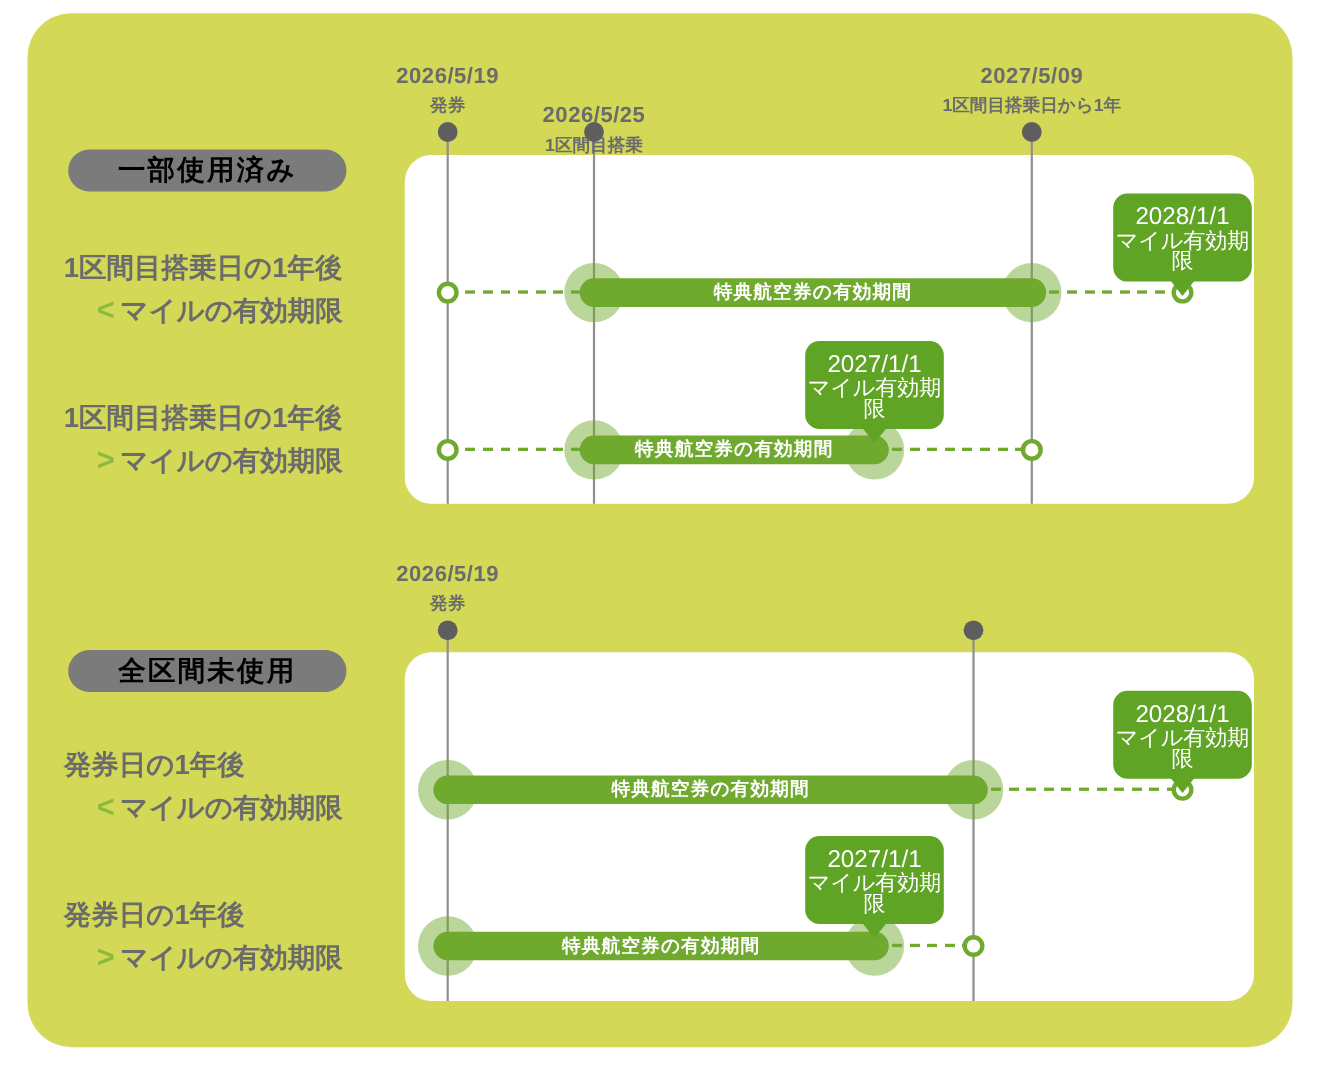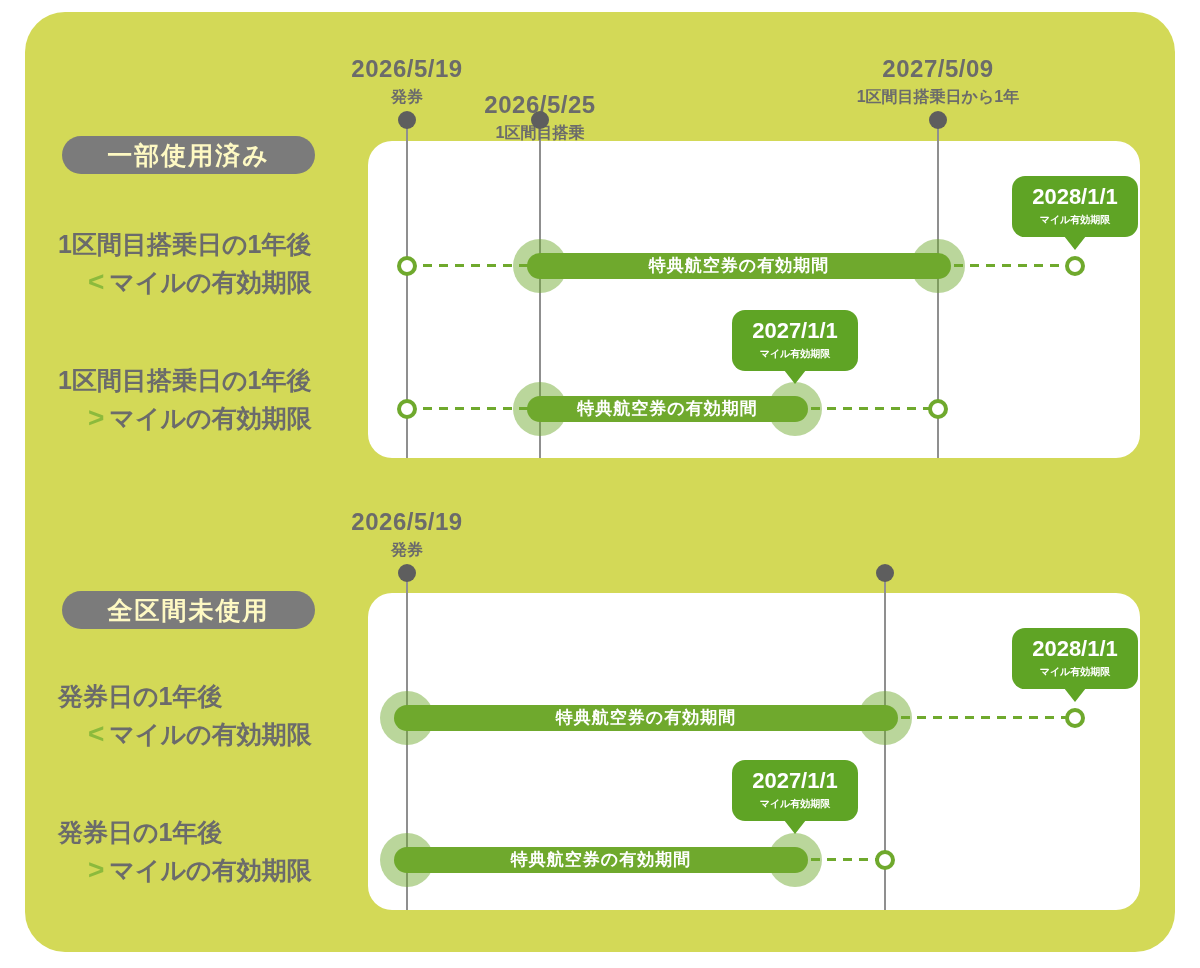--- a/index.html
+++ b/index.html
@@ -6,28 +6,28 @@
   .canvas {
     position:relative; width:1200px; height:968px; background:#ffffff;
     font-family:"Liberation Sans", sans-serif; overflow:hidden;
   }
   .bg-card {
     position:absolute; left:25px; top:12px; width:1150px; height:940px;
     background:#d3d957; border-radius:40px;
   }
   
   .marker { position:absolute; width:300px; text-align:center; color:#6b6b6b; z-index:3; }
-  .marker-date { font-size:24px; font-weight:bold; line-height:28px; letter-spacing:0.5px; }
+  .marker-date { font-size:20px; font-weight:bold; line-height:28px; letter-spacing:0.5px; }
   .marker-sub { font-size:16px; font-weight:bold; line-height:20px; margin-top:4px; }
   .tdot { position:absolute; width:18px; height:18px; border-radius:50%; background:#5e5e5e; z-index:3; }
   .vline { position:absolute; width:2px; background:#8f8f8f; z-index:1; }
   
   .badge {
     position:absolute; left:62px; width:253px; height:38px; background:#7b7b7b;
-    border-radius:19px; color:#fef9c3; font-size:25px; font-weight:bold;
+    border-radius:19px; color:#000000; font-size:25px; font-weight:bold;
     text-align:center; line-height:38px; letter-spacing:2px; z-index:3;
   }
   
   .panel { position:absolute; left:368px; width:772px; height:317px; background:#ffffff; border-radius:24px; z-index:0; }
   
   .rowlabel { position:absolute; color:#6b6b6b; font-weight:bold; font-size:25px; line-height:37px; white-space:nowrap; z-index:3; }
   .rowlabel .line2 { padding-left:30px; }
   .sym { color:#8cba3c; font-size:28px; font-weight:bold; margin-right:5px; }
   
   .dash { position:absolute; height:3px; background:repeating-linear-gradient(90deg,#6fa92d 0 9px,transparent 9px 16px); z-index:2; }
@@ -39,22 +39,22 @@
   }
   .ocircle { position:absolute; width:12px; height:12px; border:4px solid #6fa92d; background:#ffffff; border-radius:50%; z-index:5; }
   .bubble {
     position:absolute; width:126px; background:#5fa425; border-radius:13px;
     color:#ffffff; text-align:center; padding:7px 0 8px; z-index:6;
   }
   .bubble::after {
     content:""; position:absolute; left:50%; bottom:-13px; margin-left:-11px;
     width:0; height:0; border:11px solid transparent; border-top:14px solid #5fa425; border-bottom:none;
   }
-  .bubble-date { font-size:22px; font-weight:bold; line-height:27px; }
-  .bubble-label { font-size:10px; font-weight:bold; line-height:19px; }
+  .bubble-date { font-size:22px; font-weight:normal; line-height:27px; }
+  .bubble-label { font-size:20px; font-weight:normal; line-height:19px; }
 </style>
 </head>
 <body>
 
 <div class="canvas">
   <div class="bg-card"></div>
 
   <div class="panel" style="top:141px;"></div>
 
   <div class="vline" style="left:406px; top:120px; height:338px;"></div>

